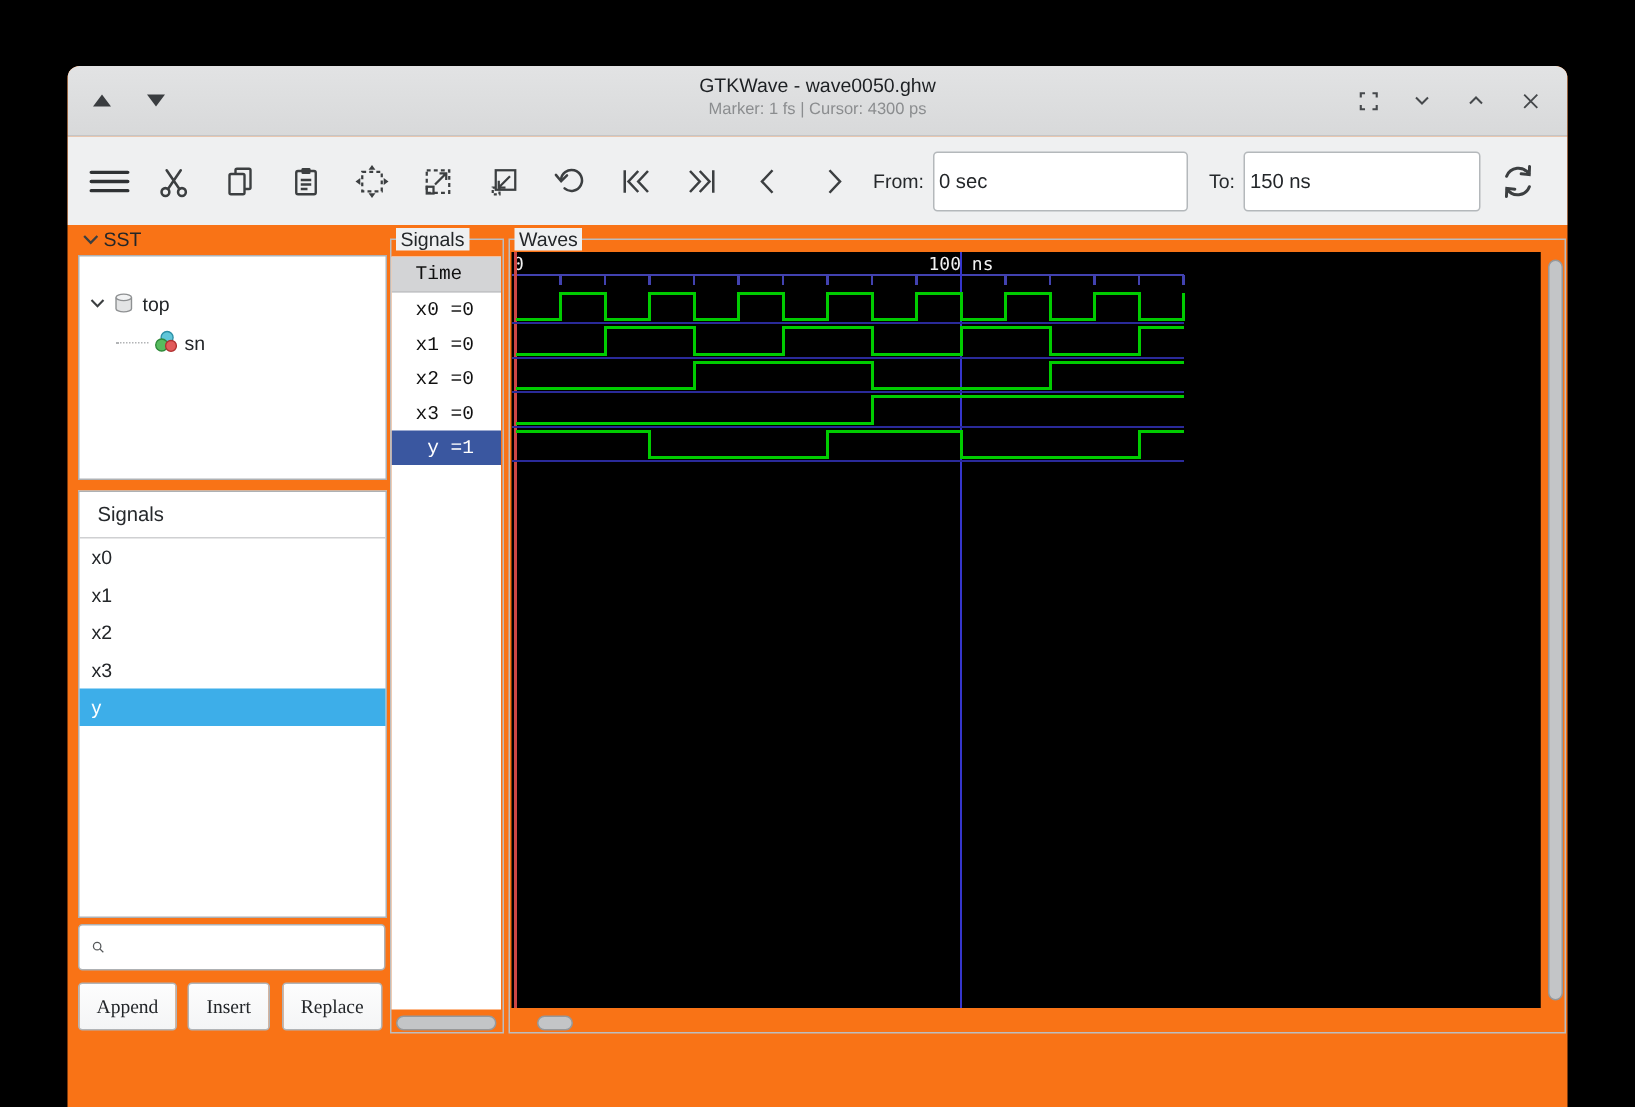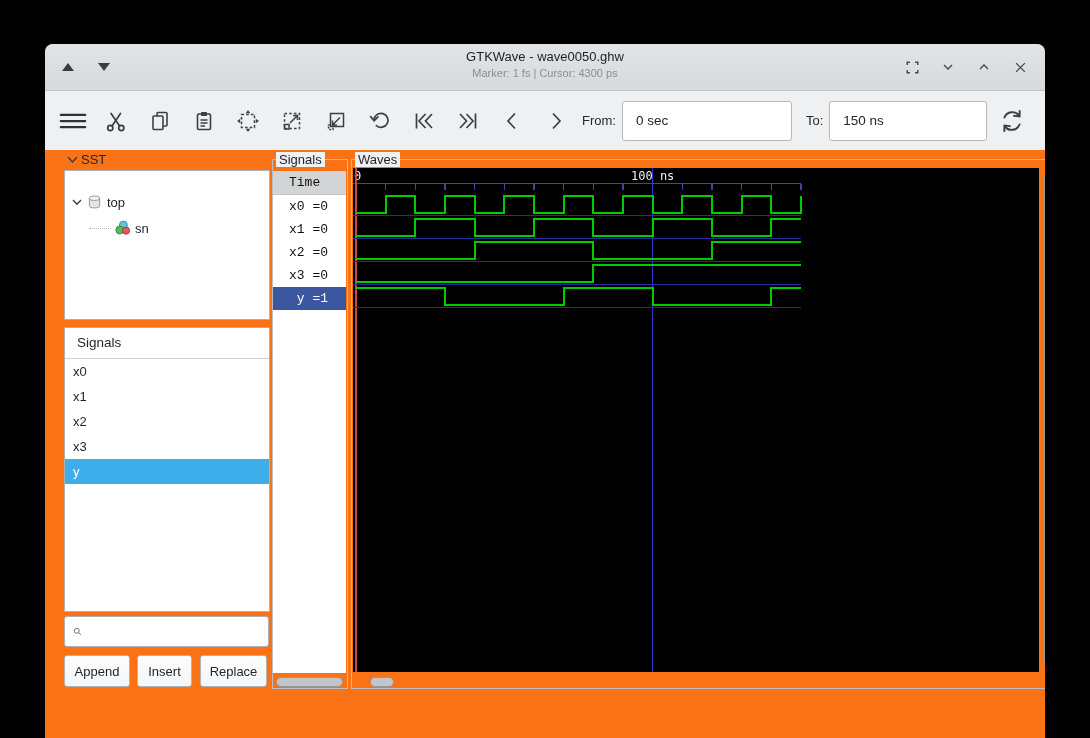--- a/index.html
+++ b/index.html
@@ -32,27 +32,27 @@
     position:absolute;left:0;top:47px;width:100%;height:59px;
     display:flex;align-items:center;background:#eff0f1;
   }
   .tool-btn{width:24px;height:26px;display:flex;align-items:center;justify-content:center;flex:0 0 auto;}
   .tool-btn.menu{width:32px;margin-left:12px;}
   .tool-btn + .tool-btn{margin-left:20px;}
   .tool-btn.first-after-menu{margin-left:15px;}
   .tb-field-label{font-size:13px;color:#26292c;margin-left:14px;flex:0 0 auto;}
   .tb-input{
     box-sizing:border-box;height:40px;border:1px solid #b4b8bb;border-radius:3px;background:#fff;
-    font-family:"Liberation Sans",sans-serif;font-size:13.5px;color:#232629;padding:0 13px;margin-left:6px;flex:0 0 auto;
+    font-family:"Liberation Sans",sans-serif;font-size:13.5px;color:#232629;padding:0 3px;margin-left:6px;flex:0 0 auto;
   }
   .tb-input.from{width:170px;}
   .tb-input.to{width:158px;}
   .tool-btn.reload{margin-left:auto;margin-right:18px;width:30px;}
   
-  .content{position:absolute;left:16px;top:106px;width:100%;height:540px;}
+  .content{position:absolute;left:4px;top:106px;width:100%;height:540px;}
   .sst-header{position:absolute;left:6px;top:2px;display:flex;align-items:center;gap:3px;font-size:13px;color:#232629;}
   .whitebox{background:#fff;border:1px solid #aeb1b4;box-sizing:border-box;position:absolute;}
   .treebox{left:3px;top:20px;width:206px;height:150px;padding-top:18px;}
   .tree-row{height:26px;display:flex;align-items:center;font-size:13px;position:relative;}
   .tree-row.selected{background:#3daee9;color:#fff;}
   .tree-expander{width:12px;height:12px;display:flex;align-items:center;justify-content:center;flex:0 0 auto;}
   .tree-icon{width:16px;height:16px;flex:0 0 auto;margin-right:4px;}
   .dotline{border-bottom:1px dotted #b2b4b6;height:1px;flex:0 0 auto;}
   .tree-row.selected .dotline{border-color:#cfe9f7;}
   
@@ -63,21 +63,21 @@
   .sig-item.selected{background:#3daee9;color:#fff;}
   
   .searchbox{
     position:absolute;left:3px;top:466px;width:205px;height:31px;box-sizing:border-box;
     background:#fff;border:1px solid #aeb1b4;border-radius:3px;display:flex;align-items:center;padding-left:8px;gap:6px;
   }
   .searchbox input{border:none;outline:none;flex:1;font-family:"Liberation Sans",sans-serif;font-size:13px;background:transparent;}
   .btn{
     position:absolute;top:505px;height:32px;box-sizing:border-box;border:1px solid #b1b4b7;border-radius:3px;
     background:linear-gradient(#fdfdfd,#f4f5f6);font-size:13px;color:#232629;
-    display:flex;align-items:center;justify-content:center;
+    display:flex;align-items:center;justify-content:center;font-family:Liberation Serif, serif;
   }
   .btn.append{left:3px;width:66px;}
   .btn.insert{left:76px;width:55px;}
   .btn.replace{left:139px;width:67px;}
   
   .gtkframe{position:absolute;border:1px solid #bcbdbf;box-sizing:border-box;}
   .frame-signals{left:211px;top:9px;width:76px;height:530px;}
   .frame-waves{left:290px;top:9px;width:705px;height:530px;}
   .frame-label{
     position:absolute;top:-8px;left:3px;background:#eff0f1;font-size:13px;color:#232629;

